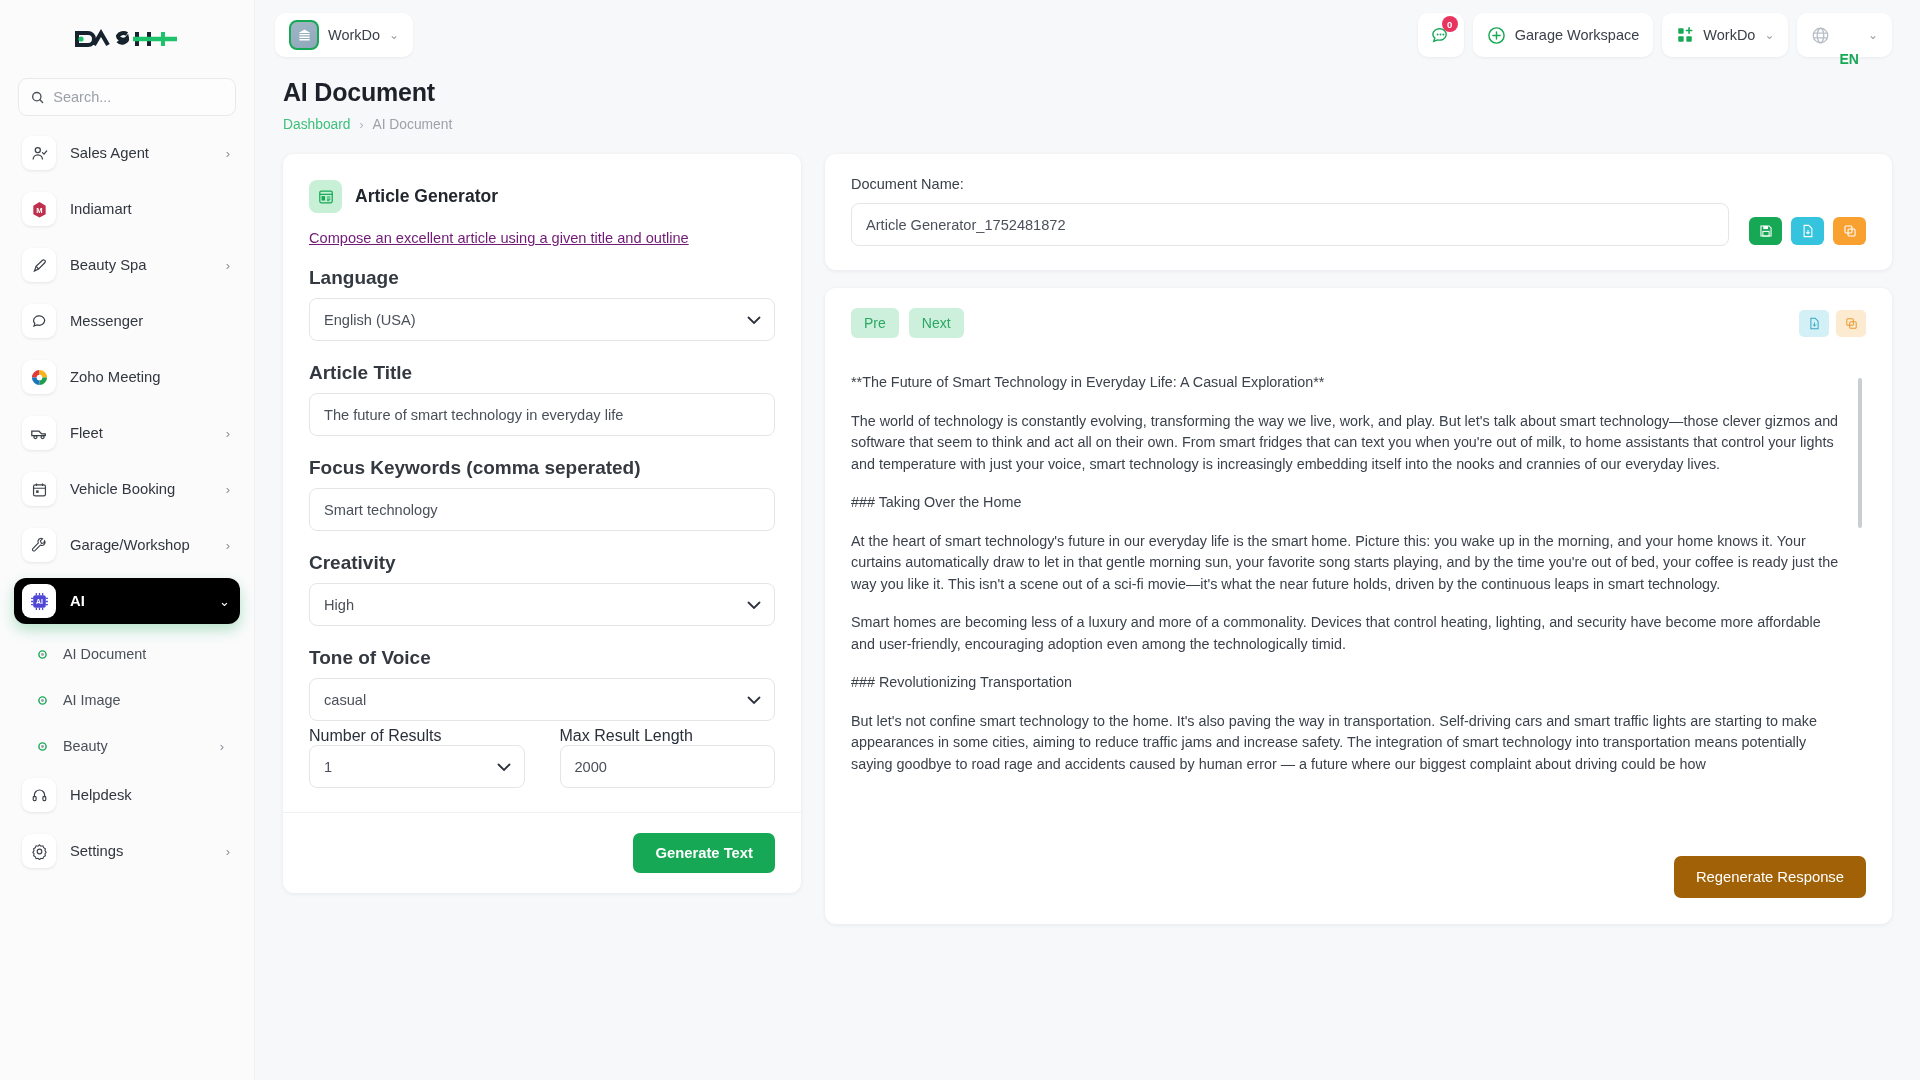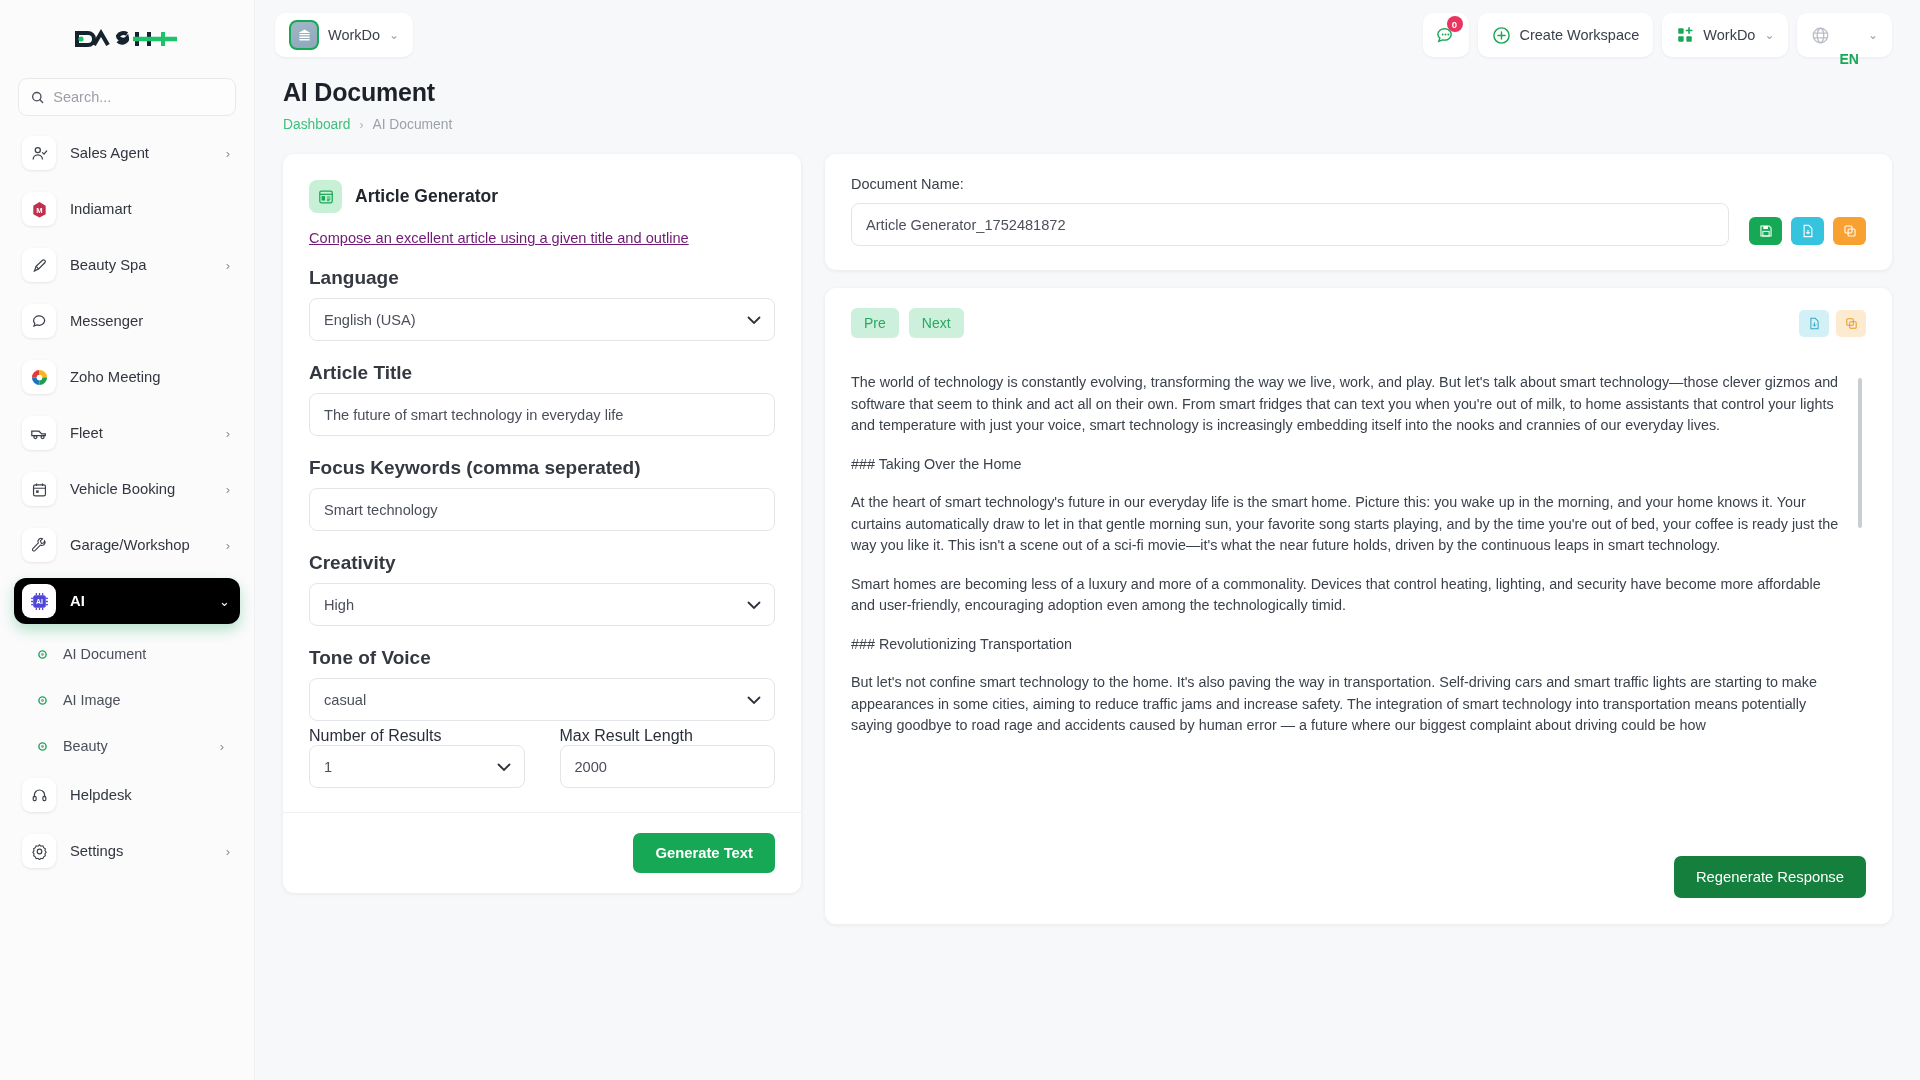--- a/index.html
+++ b/index.html
@@ -156,21 +156,21 @@
   .sq-soft.cyan { background: #d3f0f7; } .sq-soft.orange { background: #fdebd1; }
 
   .article {
     margin-top: 16px; flex: 1; overflow: hidden; position: relative;
     padding-right: 22px; font-size: 14.35px; line-height: 1.50; color: #3c424c;
   }
   .article p { margin-bottom: 17px; }
   .scrollbar { position: absolute; right: 4px; top: 6px; width: 4px; height: 150px; background: #c9cdd4; border-radius: 3px; }
   .result-foot { display: flex; justify-content: flex-end; padding-top: 12px; }
   .btn-regen {
-    background: #15803d; color: #fff; border: 0; border-radius: 7px; height: 42px;
+    background: #a16207; color: #fff; border: 0; border-radius: 7px; height: 42px;
     padding: 0 22px; font-size: 14.8px; cursor: pointer; font-family: "Liberation Sans", sans-serif;
   }
 </style>
 </head>
 <body>
 
 <div class="app">
 
   <aside class="sidebar">
     <div class="logo-wrap">
@@ -379,21 +379,21 @@
               <circle cx="14" cy="10" r="1" fill="#17a855"></circle>
           </svg>
           <span class="badge">0</span>
         </div>
 
         <div class="pill">
           <svg width="19" height="19" viewBox="0 0 20 20">
             <circle cx="10" cy="10" r="8" fill="none" stroke="#17a855" stroke-width="1.5"></circle>
             <path d="M10 6.2 v7.6 M6.2 10 h7.6" stroke="#17a855" stroke-width="1.5" stroke-linecap="round"></path>
           </svg>
-          <span>Create Workspace</span>
+          <span>Garage Workspace</span>
         </div>
 
         <div class="pill">
           <svg width="18" height="18" viewBox="0 0 20 20">
             <rect x="2.5" y="2.5" width="6" height="6" rx="1" fill="#17a855"></rect>
             <rect x="2.5" y="11.5" width="6" height="6" rx="1" fill="#17a855"></rect>
             <rect x="11.5" y="11.5" width="6" height="6" rx="1" fill="#17a855"></rect>
             <path d="M14.5 2 v6 M11.5 5 h6" stroke="#17a855" stroke-width="1.8" stroke-linecap="round"></path>
           </svg>
           <span>WorkDo</span>
@@ -551,20 +551,21 @@
               <button class="sq-soft orange">
                 <svg width="13" height="13" viewBox="0 0 18 18">
                     <rect x="2.5" y="2.5" width="9" height="9" rx="1.4" fill="none" stroke="#e89a2c" stroke-width="1.4"></rect>
                     <rect x="6.5" y="6.5" width="9" height="9" rx="1.4" fill="none" stroke="#e89a2c" stroke-width="1.4"></rect>
                   </svg>
               </button>
             </div>
           </div>
 
           <div class="article">
+            <p>**The Future of Smart Technology in Everyday Life: A Casual Exploration**</p>
             <p>The world of technology is constantly evolving, transforming the way we live, work, and play. But let's talk about smart technology—those clever gizmos and software that seem to think and act all on their own. From smart fridges that can text you when you're out of milk, to home assistants that control your lights and temperature with just your voice, smart technology is increasingly embedding itself into the nooks and crannies of our everyday lives.</p>
             <p>### Taking Over the Home</p>
             <p>At the heart of smart technology's future in our everyday life is the smart home. Picture this: you wake up in the morning, and your home knows it. Your curtains automatically draw to let in that gentle morning sun, your favorite song starts playing, and by the time you're out of bed, your coffee is ready just the way you like it. This isn't a scene out of a sci-fi movie—it's what the near future holds, driven by the continuous leaps in smart technology.</p>
             <p>Smart homes are becoming less of a luxury and more of a commonality. Devices that control heating, lighting, and security have become more affordable and user-friendly, encouraging adoption even among the technologically timid.</p>
             <p>### Revolutionizing Transportation</p>
             <p>But let's not confine smart technology to the home. It's also paving the way in transportation. Self-driving cars and smart traffic lights are starting to make appearances in some cities, aiming to reduce traffic jams and increase safety. The integration of smart technology into transportation means potentially saying goodbye to road rage and accidents caused by human error — a future where our biggest complaint about driving could be how</p>
             <div class="scrollbar"></div>
           </div>
 
           <div class="result-foot">

